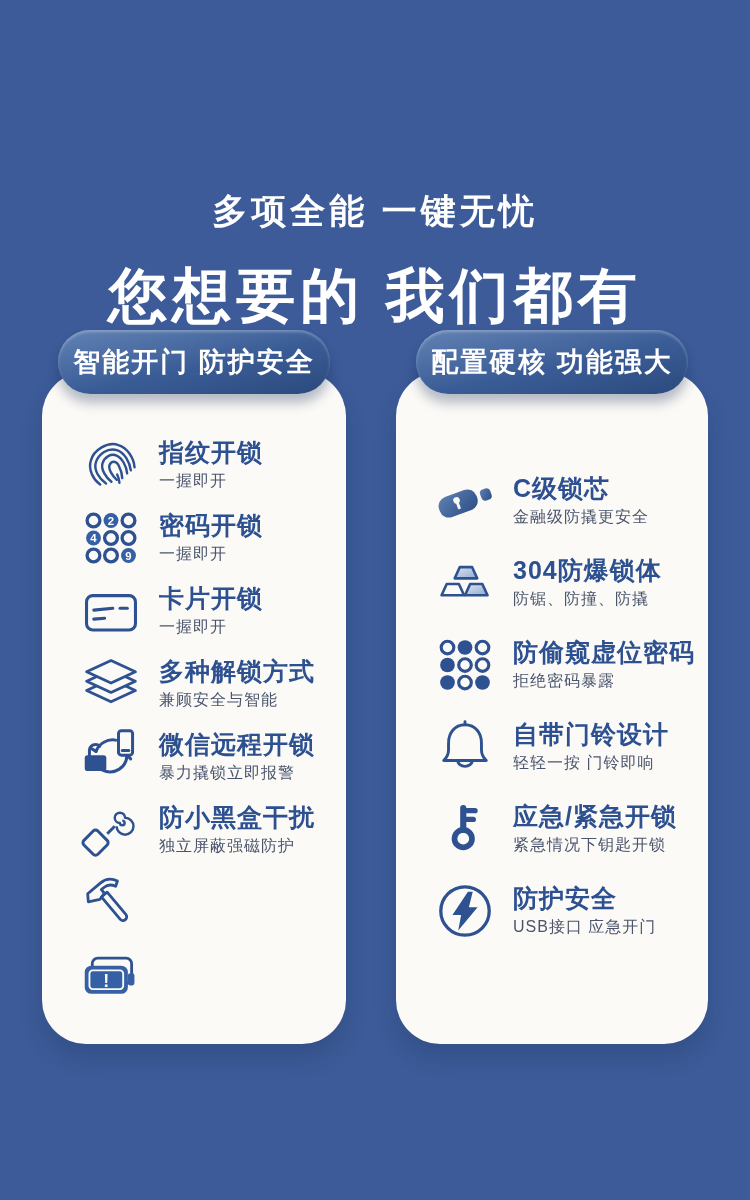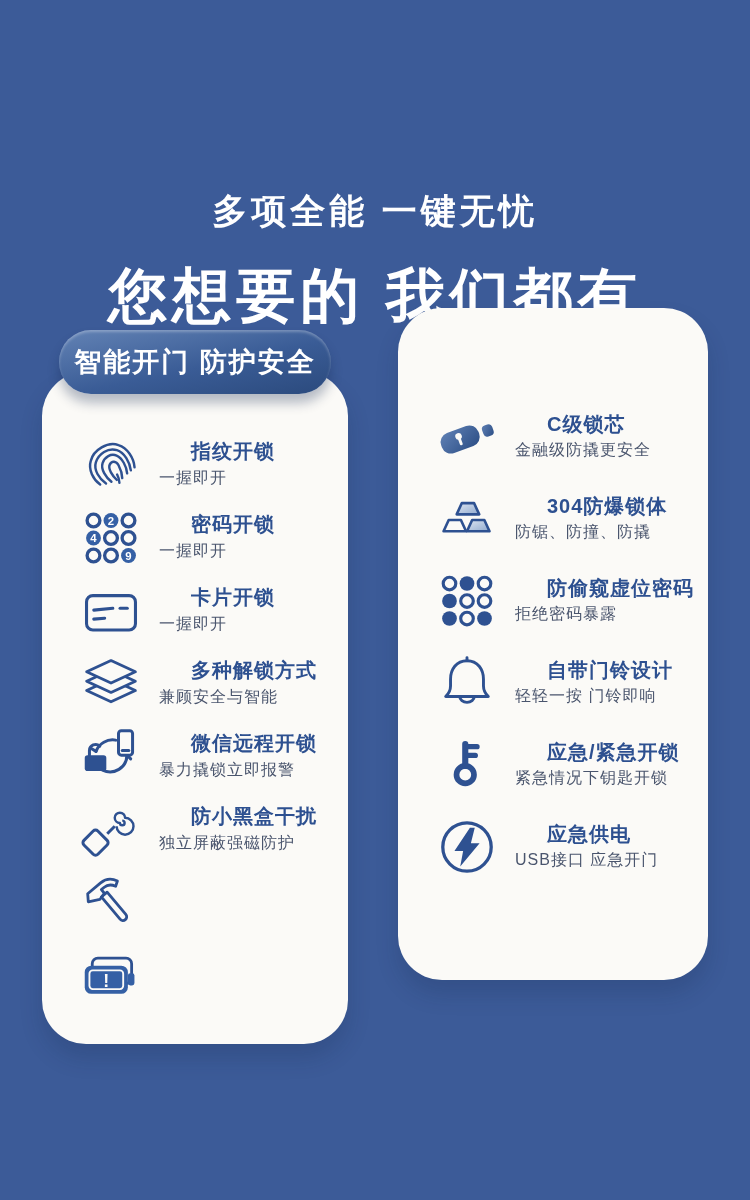--- a/index.html
+++ b/index.html
@@ -26,21 +26,21 @@
     margin-top:-22px;height:672px;box-sizing:border-box;
     background:var(--card,#FBFAF7);border-radius:44px;
     padding:56px 14px 0 36px;
     box-shadow:0 14px 22px rgba(18,33,66,.18);
   }
   .card[data-card="1"] .card-body{padding-top:88px;}
   .item{display:flex;align-items:center;height:73px;}
   .card[data-card="1"] .item{height:82px;}
   .icon-box{width:66px;height:66px;flex:none;display:flex;align-items:center;justify-content:center;color:var(--accent,#2E5191);}
   .texts{margin-left:15px;min-width:0;}
-  .item-title{font-size:20px;font-weight:bold;color:var(--title,#2D5090);letter-spacing:1px;line-height:1.12;white-space:nowrap;margin-left:32px;}
+  .item-title{font-size:25px;font-weight:bold;color:var(--title,#2D5090);letter-spacing:1px;line-height:1.12;white-space:nowrap;}
   .item-sub{font-size:16px;font-weight:500;color:var(--sub,#4A556D);margin-top:5px;letter-spacing:1px;white-space:nowrap;}
 </style>
 </head>
 <body>
 
 <div id="app" style="--bg: #3C5B98; --card: #FBFAF7; --pill-top: #6383B5; --pill-bottom: #2B4A7D; --accent: #2E5191; --title: #2D5090; --sub: #4A556D;">
   <div class="hero">
     <div class="hero-sub">多项全能 一键无忧</div>
     <div class="hero-title">您想要的 我们都有</div>
   </div>
@@ -172,20 +172,21 @@
                   <rect x="50" y="29" width="7" height="13" rx="2.5" fill="#3560A5"></rect>
                   <rect x="9" y="26" width="36" height="20" rx="3.5" fill="none" stroke="#FBFAF7" stroke-width="2"></rect>
                   <text x="27" y="43.5" text-anchor="middle" font-size="19" font-weight="bold" fill="#FBFAF7">!</text>
                 </svg>
               </div>
   </div>
 </div>
       </div>
     </section>
     <section class="card" data-card="1">
+      <div class="pill">配置硬核 功能强大</div>
       <div class="card-body">
         <div class="items" id="items-1">
   <div class="item">
     <div class="icon-box">
                 <svg viewBox="0 0 64 64" width="62" height="62">
                   <defs>
                     <linearGradient id="cylg" x1="0" y1="0" x2="1" y2="1">
                       <stop offset="0" stop-color="#5F80B4"></stop>
                       <stop offset="1" stop-color="#2C4E85"></stop>
                     </linearGradient>
@@ -274,21 +275,21 @@
   </div>
 
   <div class="item">
     <div class="icon-box">
                 <svg viewBox="0 0 64 64" width="62" height="62">
                   <circle cx="32" cy="32" r="25" fill="none" stroke="currentColor" stroke-width="3.4"></circle>
                   <path d="M35 12 L19 36 h9 l-3 16 L45 28 h-9 l4 -16 Z" fill="currentColor"></path>
                 </svg>
               </div>
     <div class="texts">
-      <div class="item-title">应急供电</div>
+      <div class="item-title">防护安全</div>
       <div class="item-sub">USB接口 应急开门</div>
     </div>
   </div>
 </div>
       </div>
     </section>
   </div>
 </div>
 
 </body></html>

